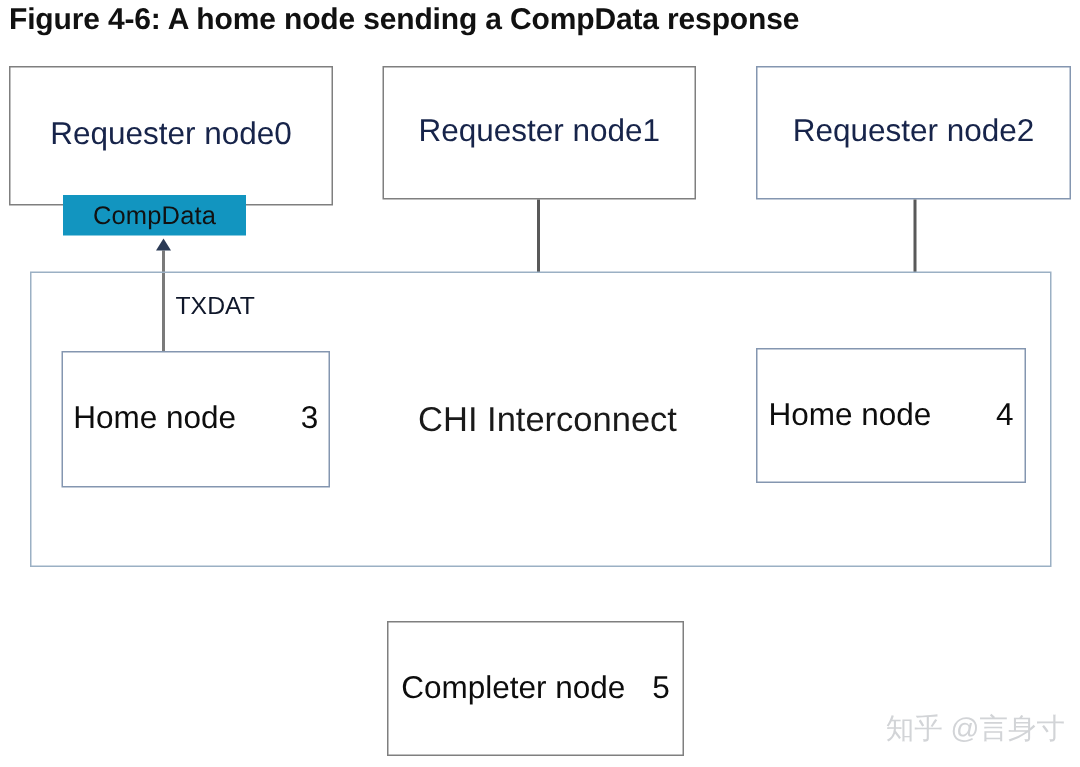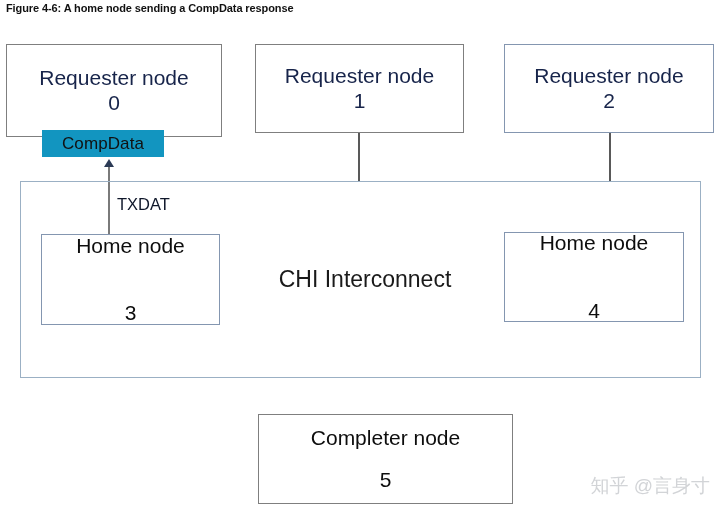--- a/index.html
+++ b/index.html
@@ -16,34 +16,34 @@
     height: 511px;
     background: #ffffff;
     overflow: hidden;
   }
 
   
   .fig-title {
     position: absolute;
     left: 6px;
     top: 2px;
-    font-size: 11px;
+    font-size: 20px;
     font-weight: bold;
     color: #111111;
     letter-spacing: -0.1px;
     white-space: nowrap;
   }
 
   
   .node-box {
     position: absolute;
     box-sizing: border-box;
     background: #ffffff;
     display: flex;
-    flex-direction: column;
+    flex-direction: row;
     align-items: center;
     justify-content: center;
     line-height: 1.16;
     text-align: center;
   }
   .node-box .nb-name { display: block; }
   .node-box .nb-id   { display: block; }
 
   
   .req-node {
@@ -188,20 +188,20 @@
   <div class="node-box home-node" style="left:41px; top:234px; width:179px; height:91px;">
     <span class="nb-name">Home node</span>
     <span class="nb-id">3</span>
   </div>
 
   <div class="node-box home-node" style="left:504px; top:232px; width:180px; height:90px;">
     <span class="nb-name">Home node</span>
     <span class="nb-id">4</span>
   </div>
 
-  <div class="node-box completer-node" style="left:258px; top:414px; width:255px; height:90px;gap:18px;">
+  <div class="node-box completer-node" style="left:258px; top:414px; width:198px; height:90px;gap:18px;">
     <span class="nb-name">Completer node</span>
     <span class="nb-id">5</span>
   </div>
 
   <div class="watermark">知乎 @言身寸</div>
 
 </div>
 
 </body></html>

